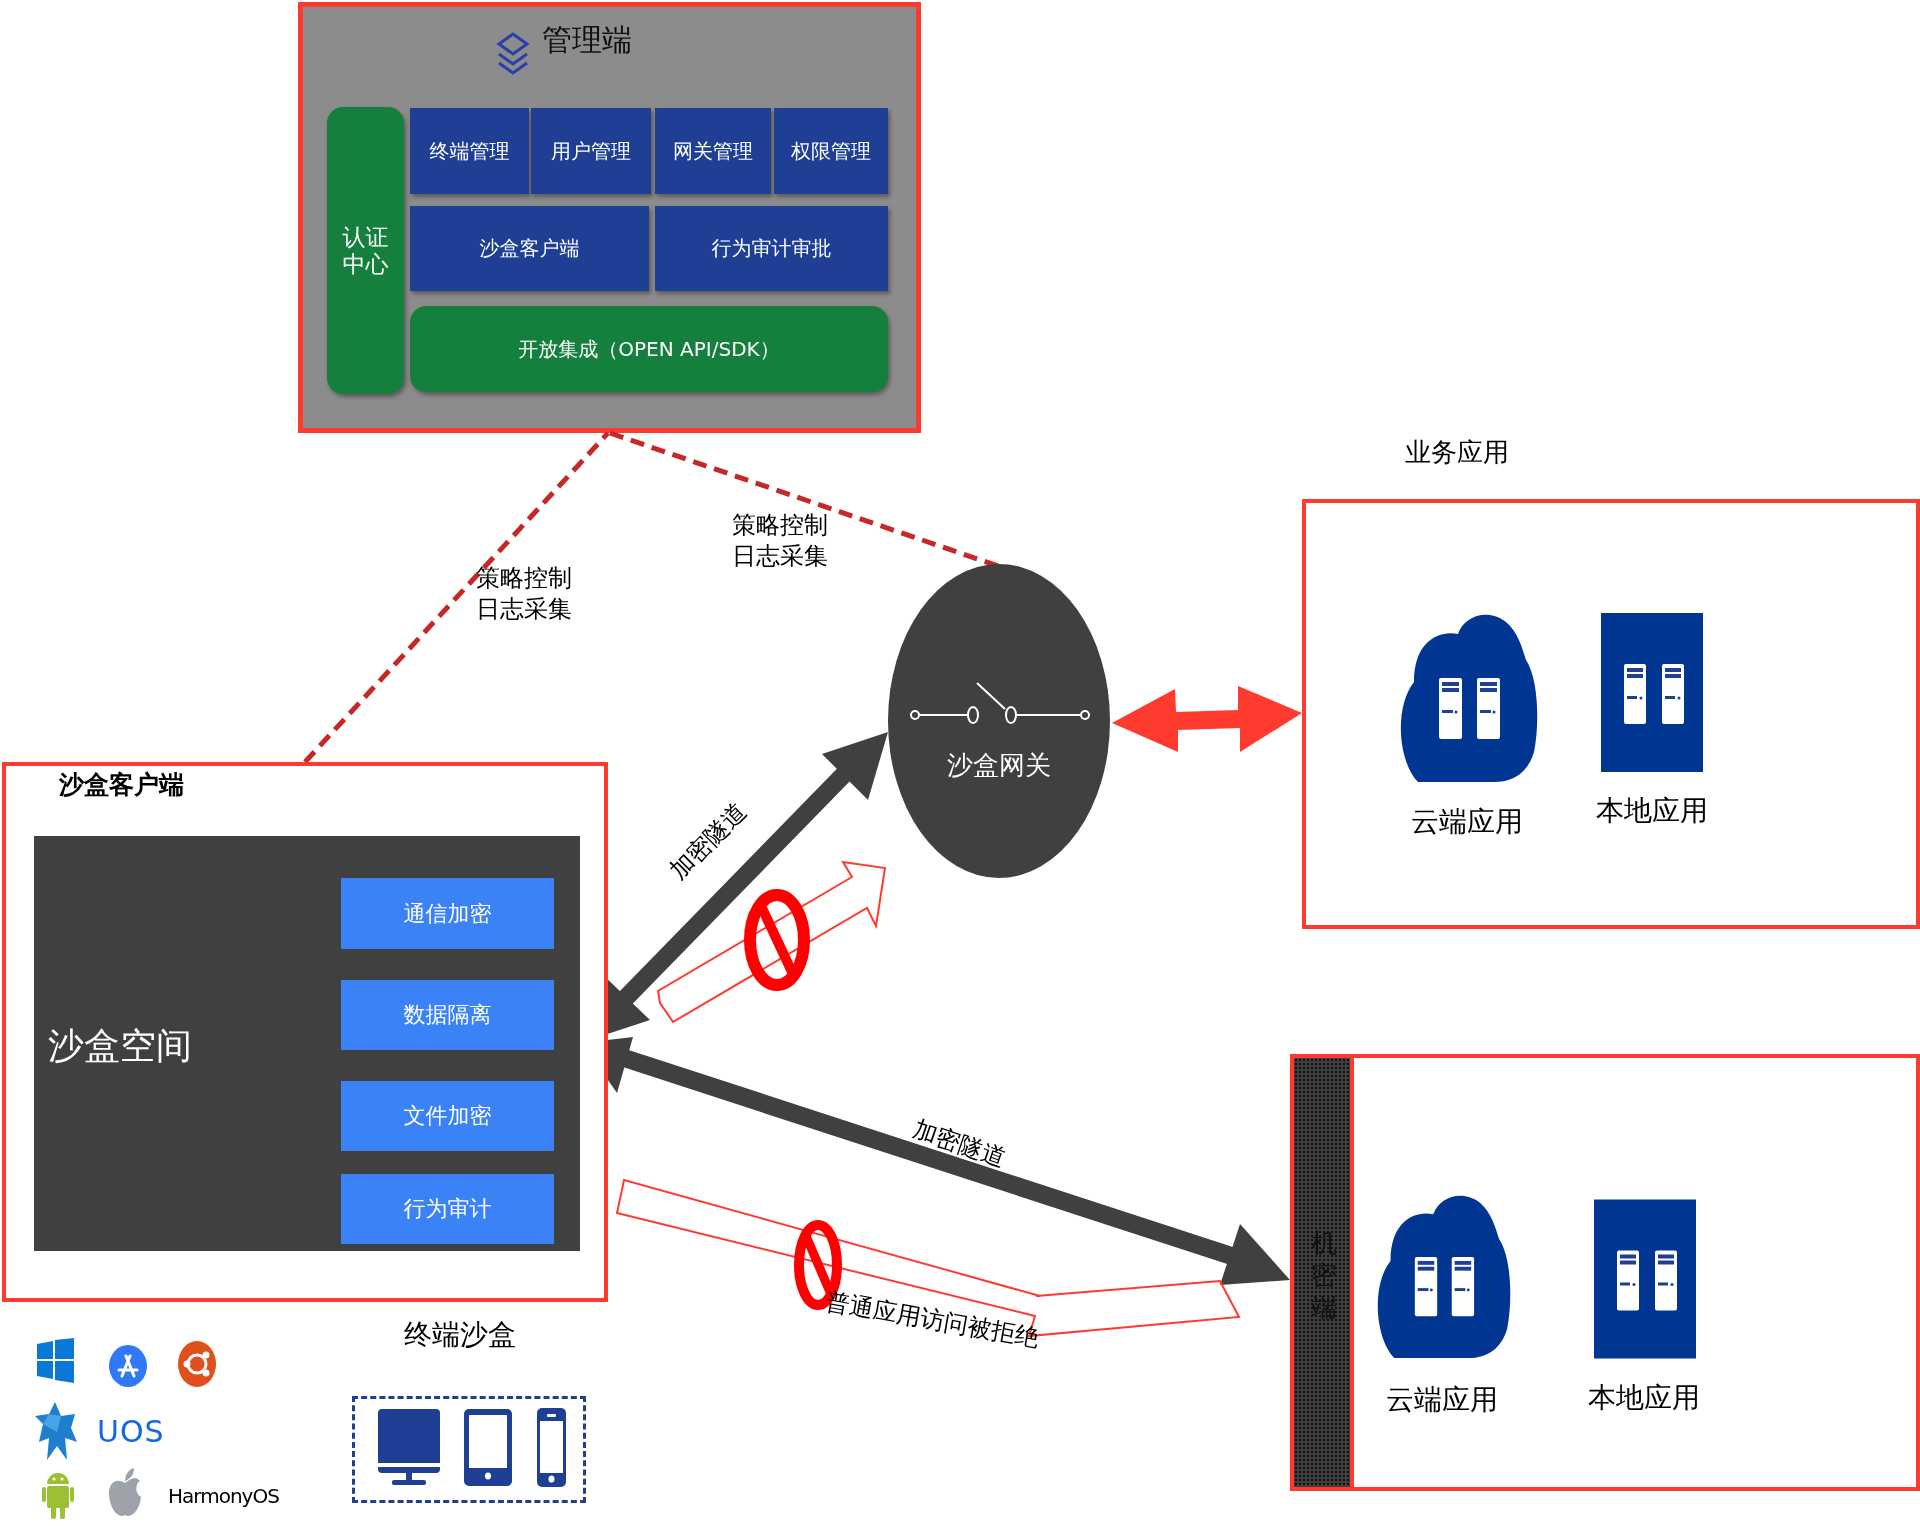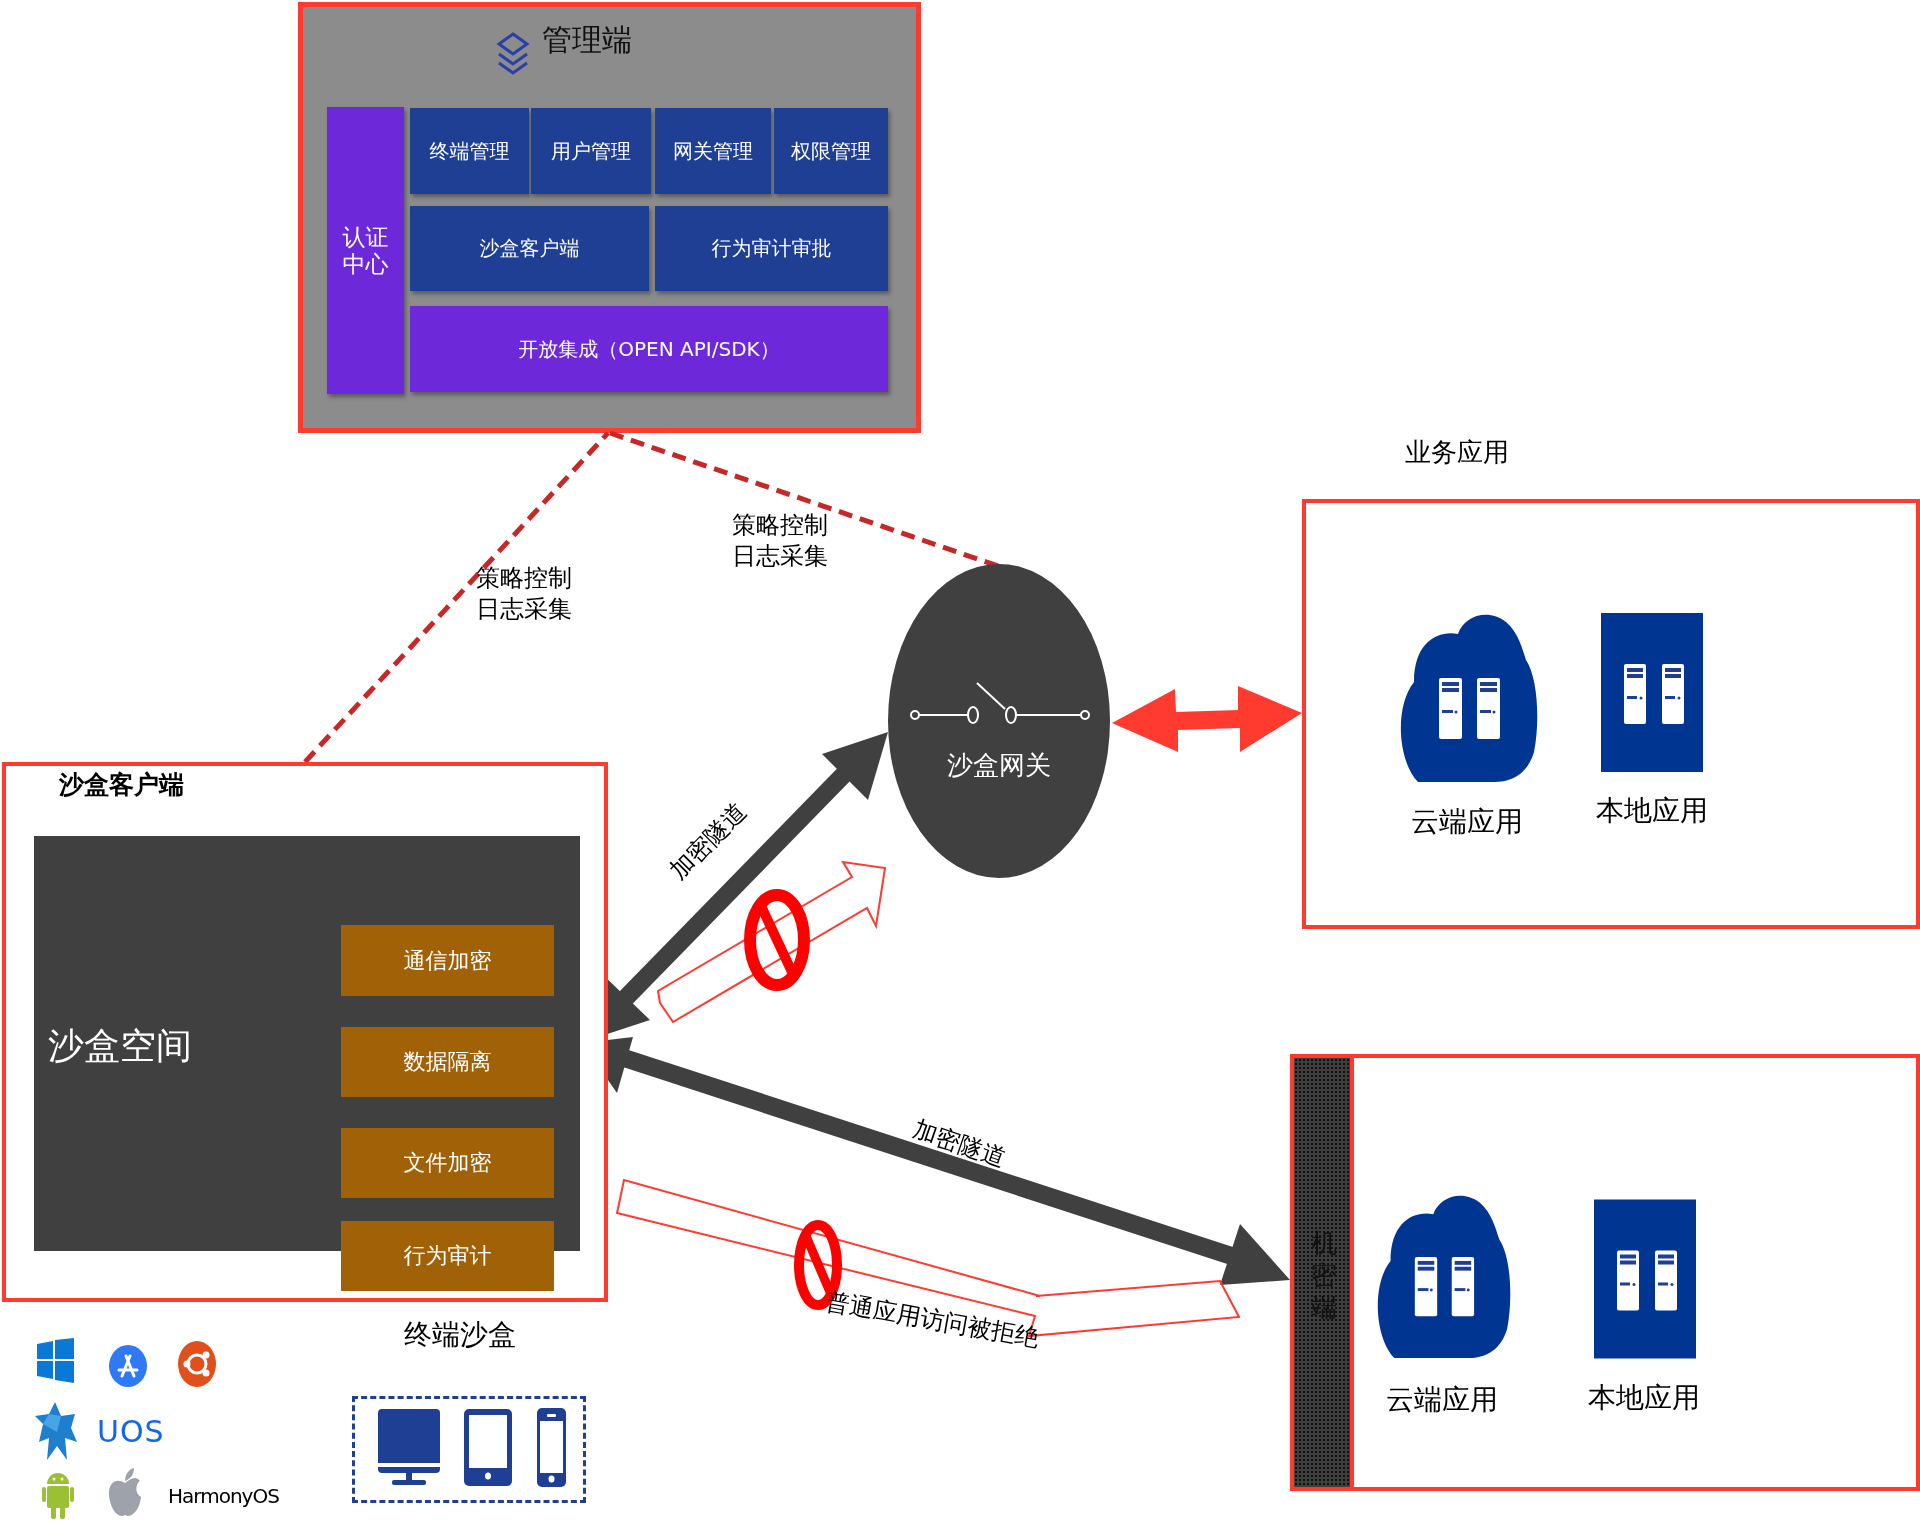--- a/index.html
+++ b/index.html
@@ -4,25 +4,25 @@
 <style>
   html,body{margin:0;padding:0;}
   body{width:1920px;height:1530px;position:relative;background:#ffffff;overflow:hidden;
        font-family:"DejaVu Sans","Liberation Sans",sans-serif;color:#000;}
   .abs{position:absolute;box-sizing:border-box;}
   .center{display:flex;align-items:center;justify-content:center;text-align:center;}
   
   #mgmt{left:298px;top:2px;width:623px;height:431px;border:5px solid #ff3b30;background:#8c8c8c;}
   .mgmt-title{font-size:30px;color:#111;}
   .cell{background:#1f3f95;color:#fff;font-size:20px;box-shadow:2px 3px 4px rgba(0,0,0,0.35);}
-  .cell.dark{background:#6d28d9;}
+  .cell.dark{background:#15803d;border-radius:16px;}
   
   #client{left:2px;top:762px;width:606px;height:540px;border:4px solid #ff3b30;background:#fff;}
   #sandbox{left:34px;top:836px;width:546px;height:415px;background:#404040;}
-  .feat{background:#a16207;color:#fff;font-size:22px;margin-top:47px;}
+  .feat{background:#3b82f6;color:#fff;font-size:22px;}
   
   #biz{left:1302px;top:499px;width:618px;height:430px;border:4px solid #ff3b30;background:#fff;}
   #conf{left:1290px;top:1054px;width:630px;height:437px;border:4px solid #ff3b30;background:#fff;}
   #conf-strip{left:1294px;top:1058px;width:60px;height:429px;
      background-color:#3e3e3e;
      background-image:radial-gradient(#111 0.8px, transparent 0.9px);
      background-size:4px 4px;border-right:4px solid #ff3b30;}
   .label{font-size:28px;color:#000;white-space:nowrap;}
   .lbl-lg{font-size:27px;color:#000;white-space:nowrap;}
 </style>

